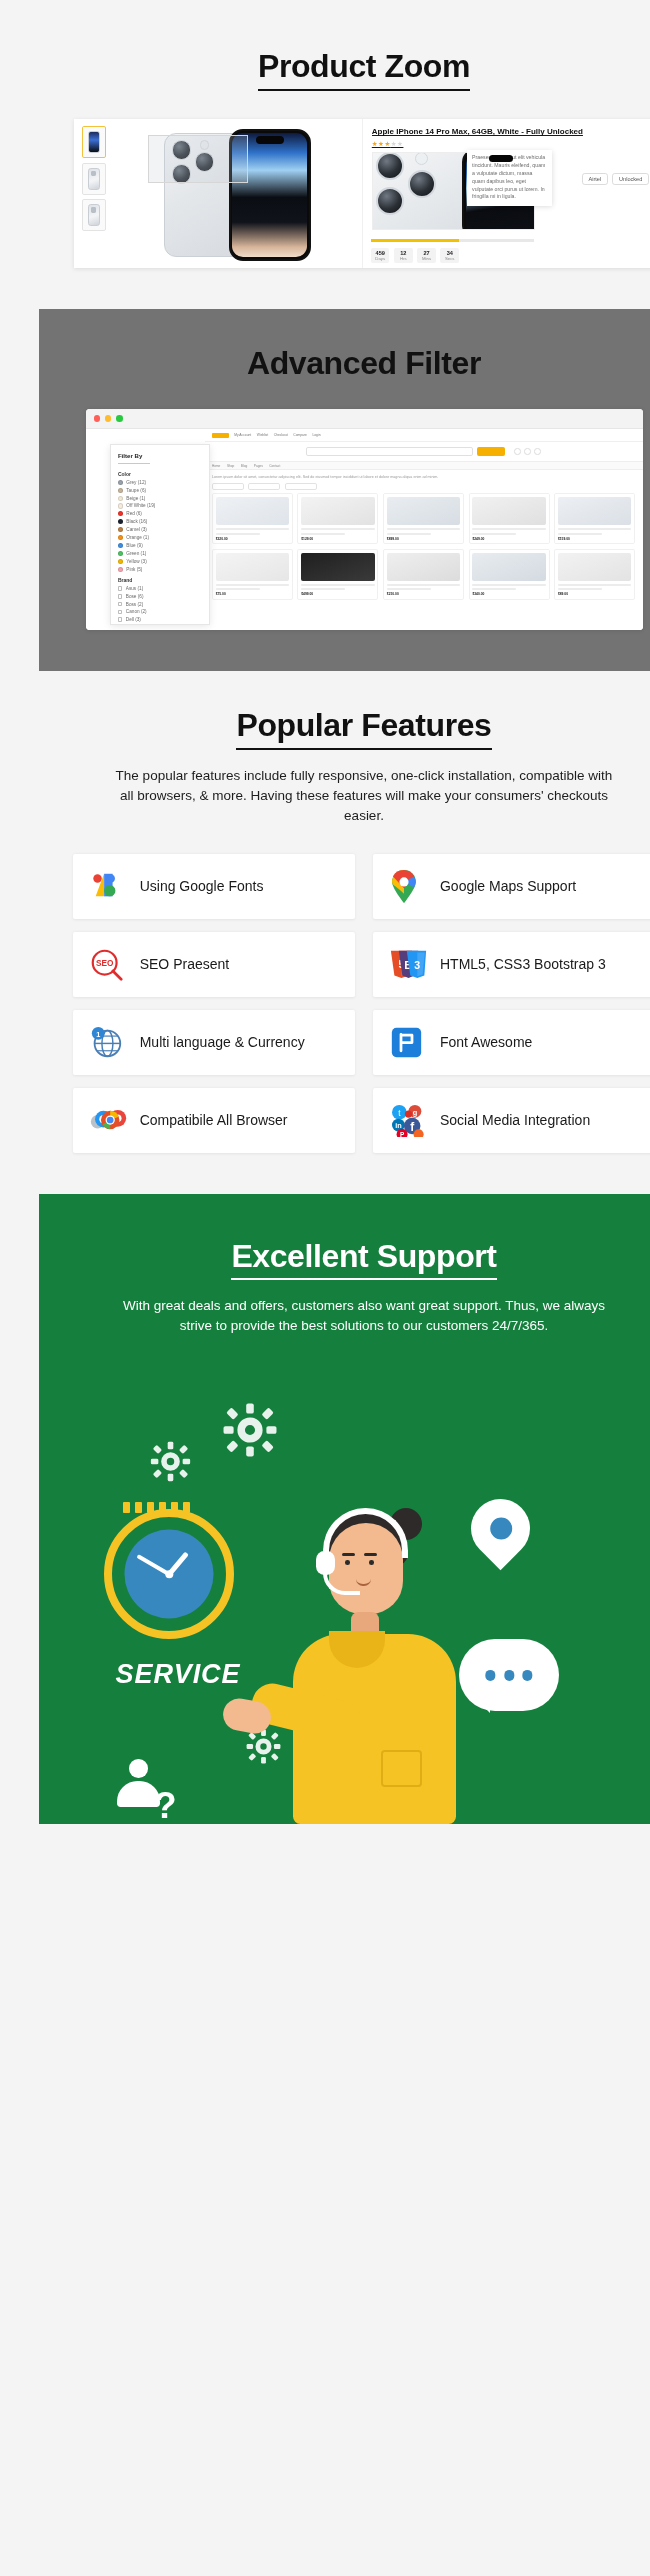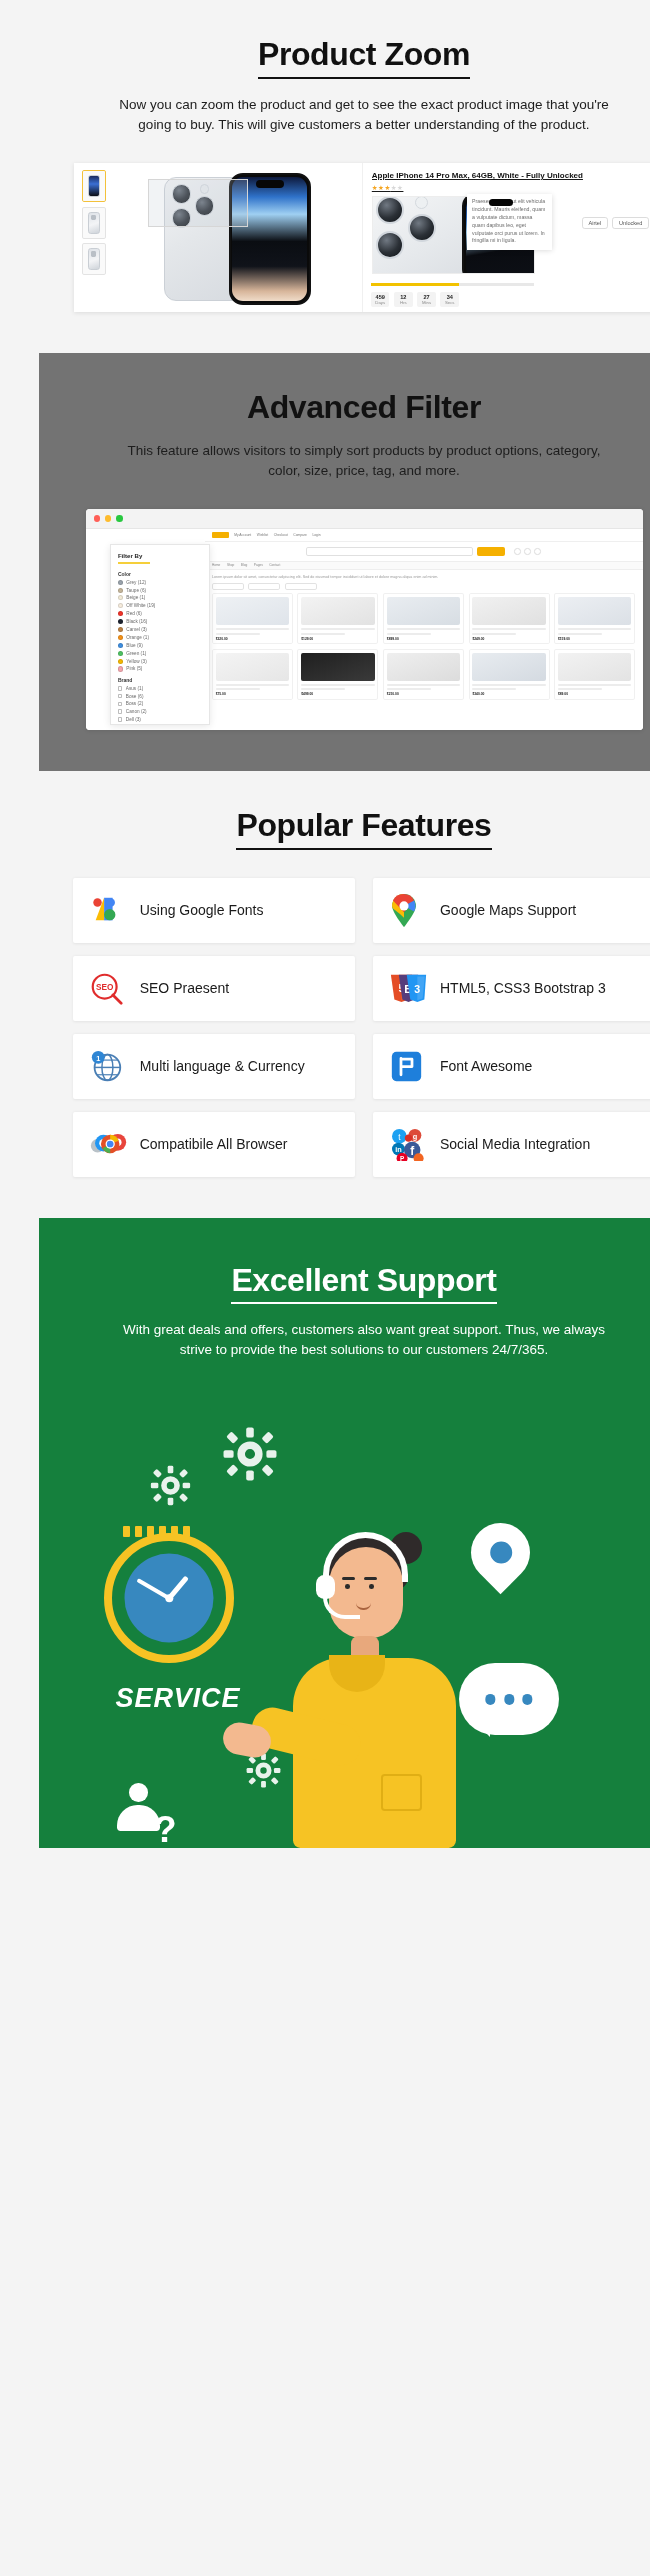--- a/index.html
+++ b/index.html
@@ -3,21 +3,21 @@
 <meta charset="utf-8">
 <style>
   * { margin:0; padding:0; box-sizing:border-box; }
   html,body { width:650px; }
   body {
     font-family:"Liberation Sans", sans-serif;
     background:#f4f4f4;
     color:#1a1a1a;
     -webkit-font-smoothing:antialiased;
   }
-  .page { width:572px; margin:0 auto; }
+  .page { width:572px; margin:12px auto; }
 
   
   .section { width:650px; background:#f4f4f4; padding:37px 0 41px; }
   .section.alt { background:#737373; }
   .section.support { background:#15803d; padding:45px 0 0; }
 
   .sec-title {
     text-align:center;
     font-size:32px;
     font-weight:700;
@@ -310,21 +310,20 @@
 </style>
 </head>
 <body>
 
 <div class="page">
 
   <section class="section">
     <h2 class="sec-title">
       <span>Product Zoom</span>
     </h2>
-    <p class="sec-desc">Now you can zoom the product and get to see the exact product image that you're going to buy. This will give customers a better understanding of the product.</p>
 
     <div class="shot pz-shot">
       <div class="pz-left">
         <div class="pz-thumbs">
           <div class="pz-thumb active">
             <span class="mini-phone screen"></span>
           </div>
           <div class="pz-thumb">
             <span class="mini-phone">
                 <i class="mini-cam"></i>
@@ -408,21 +407,20 @@
           </div>
         </div>
       </div>
     </div>
   </section>
 
   <section class="section alt">
     <h2 class="sec-title plain">
       <span>Advanced Filter</span>
     </h2>
-    <p class="sec-desc">This feature allows visitors to simply sort products by product options, category, color, size, price, tag, and more.</p>
 
     <div class="shot af-shot">
       <div class="af-bar">
         <span class="dot r"></span>
         <span class="dot y"></span>
         <span class="dot g"></span>
       </div>
 
       <div class="af-body">
         <div class="af-store">
@@ -604,20 +602,21 @@
           </div>
         </aside>
       </div>
     </div>
   </section>
 
   <section class="section">
     <h2 class="sec-title">
       <span>Popular Features</span>
     </h2>
+    <p class="sec-desc">The popular features include  fully responsive, one-click installation, compatible with all browsers, &amp; more. Having these features will make your consumers' checkouts easier.</p>
 
     <div class="feat-grid">
 
       <div class="feat-card">
         <span class="feat-icon">
           <svg class="icon" width="32" height="32" viewBox="0 0 34 34">
             <circle cx="8" cy="9" r="4.5" fill="#EA4335"></circle>
             <polygon points="15,4 15,28 6,28" fill="#FBBC05"></polygon>
             <polygon points="15,4 24,4 24,28 15,28" fill="#4285F4"></polygon>
             <circle cx="22" cy="9" r="4.5" fill="#4285F4"></circle>

